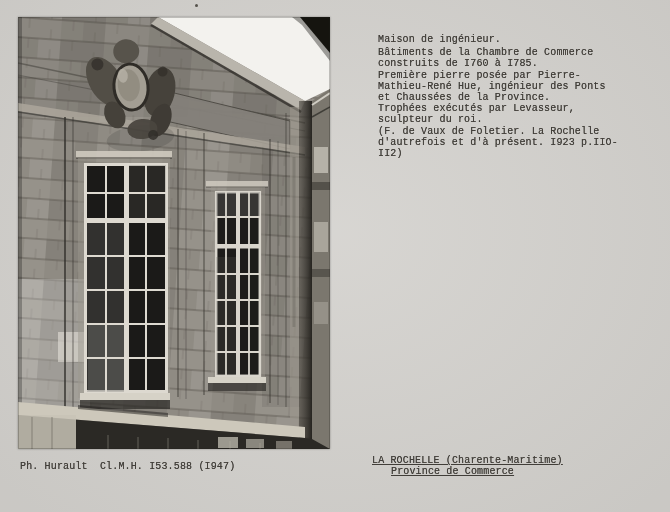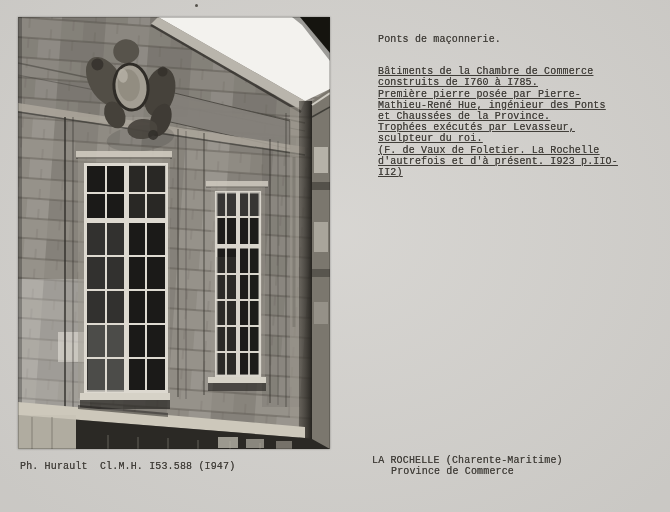--- a/index.html
+++ b/index.html
@@ -21,23 +21,23 @@
     background:#8f8b83;
   }
   .photo svg{display:block;width:312px;height:432px;}
   .typed{
     font-size:10px;line-height:11.2px;letter-spacing:0.15px;
     color:#413e39;
     text-shadow:0 0 0.6px rgba(64,61,56,0.8);
   }
   .annotation{position:absolute;left:378px;top:34px;width:280px;}
   .annotation-title{white-space:pre;}
-  .annotation-body{white-space:pre-line;margin-top:21px;text-decoration:underline;}
+  .annotation-body{white-space:pre-line;margin-top:2px;}
   .credit{position:absolute;left:20px;top:461px;white-space:pre;}
-  .location{position:absolute;left:372px;top:455px;}
+  .location{position:absolute;left:372px;top:455px;text-decoration:underline;}
   .location-line2{padding-left:19px;}
   .speck{position:absolute;left:195px;top:4px;width:3px;height:3px;border-radius:50%;background:#55524c;}
 </style>
 </head>
 <body>
 
 <div class="card">
 
   <div class="speck"></div>
 
@@ -179,21 +179,21 @@
         <rect x="228" y="422" width="18" height="9" fill="#b3afa4" opacity="0.7"></rect>
         <rect x="258" y="424" width="16" height="8" fill="#a8a499" opacity="0.6"></rect>
         <polygon points="60,388 150,396 150,400 60,392" fill="#1e1c19" opacity="0.5"></polygon>
       </g>
 
       <rect x="0" y="0" width="312" height="432" fill="none" stroke="#201e1b" stroke-width="2" opacity="0.25"></rect>
     </svg>
   </figure>
 
   <div class="annotation typed">
-    <div class="annotation-title">Ponts de maçonnerie.</div>
+    <div class="annotation-title">Maison de ingénieur.</div>
     <div class="annotation-body">Bâtiments de la Chambre de Commerce
 construits de I760 à I785.
 Première pierre posée par Pierre-
 Mathieu-René Hue, ingénieur des Ponts
 et Chaussées de la Province.
 Trophées exécutés par Levasseur,
 sculpteur du roi.
 (F. de Vaux de Foletier. La Rochelle
 d'autrefois et d'à présent. I923 p.IIO-
 II2)</div>

